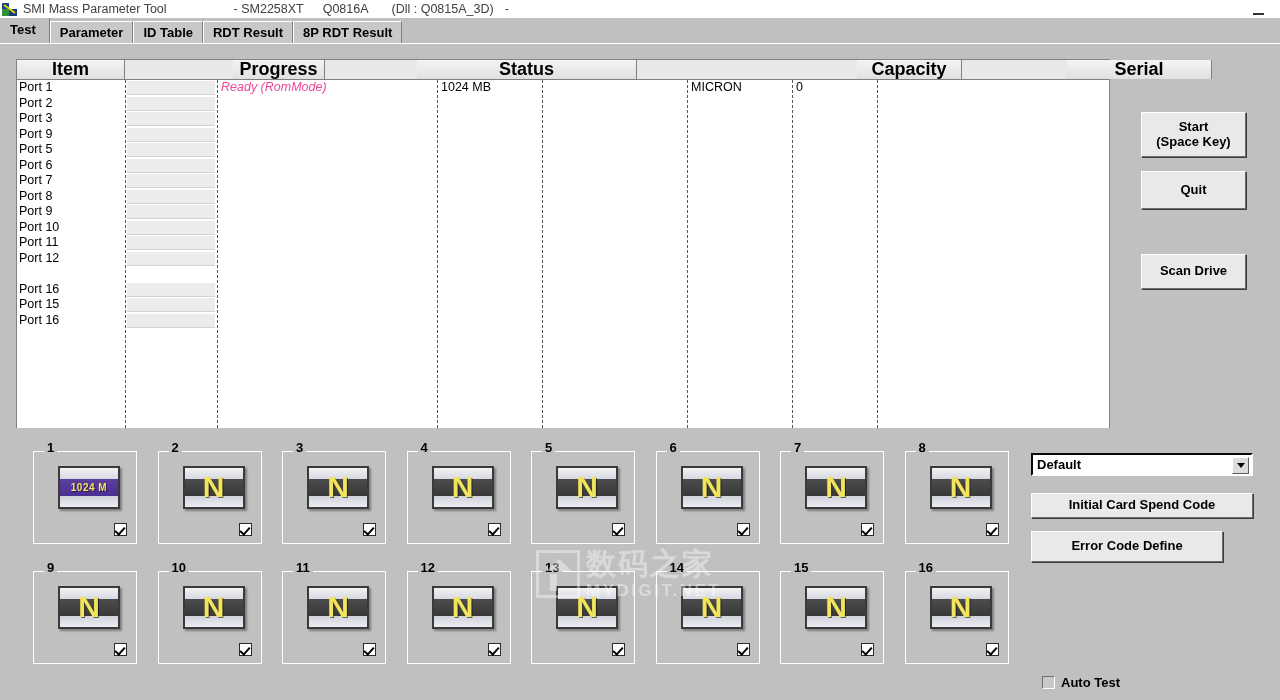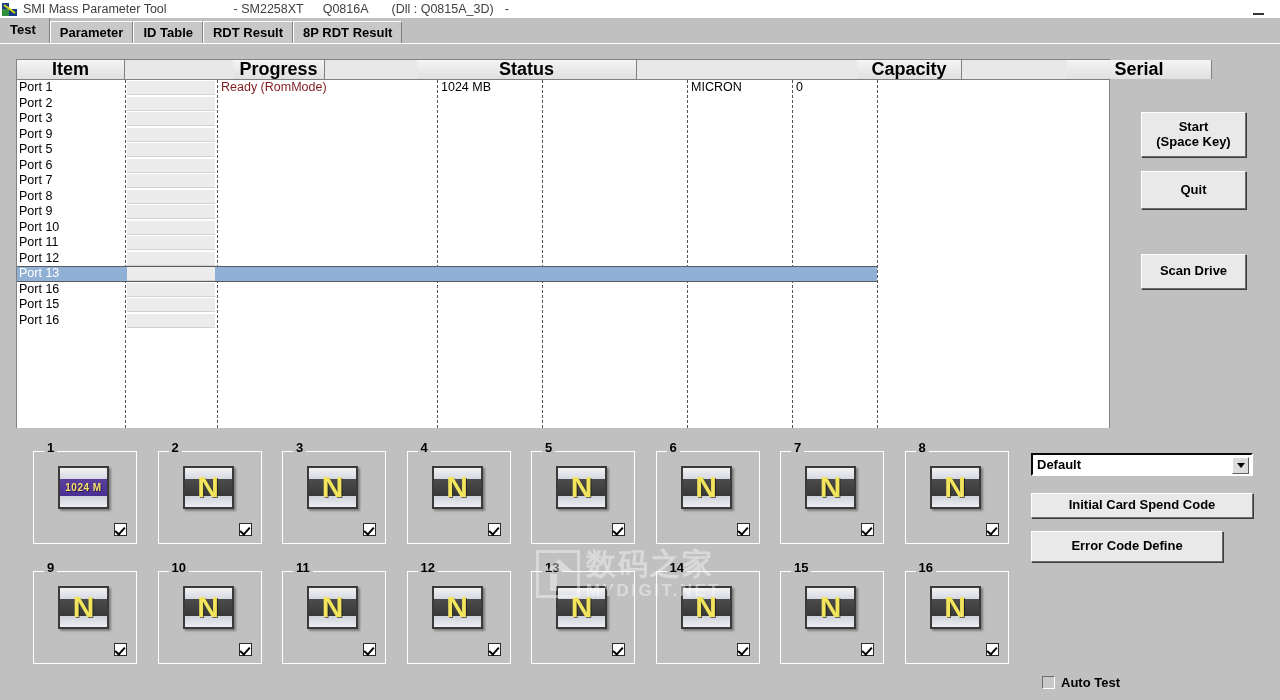--- a/index.html
+++ b/index.html
@@ -141,23 +141,24 @@
     border-bottom: 1px solid #d2d2d2;
   }
   .cell-text {
     position: absolute; top: 0;
     font-size: 12.5px; color: #000; line-height: 15.5px;
     white-space: nowrap;
     font-family: "Liberation Sans", sans-serif;
   }
   .cell-status {
     position: absolute; top: 0;
-    font-size: 12.5px; color: #7f1d1d; line-height: 15.5px;
+    font-size: 12.5px; color: #ec4899; line-height: 15.5px;
     white-space: nowrap;
     font-family: "Liberation Sans", sans-serif;
+    font-style: italic;
   }
   .row.selected .sel-bg {
     position: absolute; left: 0; top: 0;
     height: 15.5px;
     background: #91b0d5;
     border-top: 1px solid #5a5a5a;
     border-bottom: 1px solid #5a5a5a;
     box-sizing: border-box;
   }
   .row.selected .cell-item {
@@ -203,21 +204,21 @@
     font-size: 13px; font-weight: bold; color: #000;
     font-family: "Liberation Sans", sans-serif;
     line-height: 13px;
   }
   .tile-icon {
     position: absolute; left: 22px; top: 12px;
     width: 57px; height: 49px;
   }
   .dev {
     position: absolute; left: 2px; top: 2px;
-    width: 51px; height: 43px;
+    width: 62px; height: 43px;
     border: 2px solid #3a3a3a;
     box-sizing: border-box;
     box-shadow: 2px 2px 2px rgba(0,0,0,0.35);
     background: linear-gradient(#f2f2f4 0%, #d7d9e2 28%, #bfc1cc 30%, #9ea1ad 70%, #d0d2da 72%, #eceef3 100%);
     overflow: hidden;
   }
   .dev-band {
     position: absolute; left: 0; right: 0; top: 27%; height: 46%;
     display: flex; align-items: center; justify-content: center;
   }
@@ -514,30 +515,20 @@
         </div>
         <div class="row" style="top: 170.5px;">
           <div class="cell-progress" style="left: 110px; width: 88px;"></div>
           <div class="cell-item">Port 12</div>
           <div class="cell-status" style="left: 204px;"></div>
           <div class="cell-text" style="left: 424px;"></div>
           <div class="cell-text" style="left: 529px;"></div>
           <div class="cell-text" style="left: 674px;"></div>
           <div class="cell-text" style="left: 779px;"></div>
         </div>
-        <div class="row selected" style="top: 186px;">
-          <div class="sel-bg" style="width: 860px;"></div>
-          <div class="cell-progress" style="left: 110px; width: 88px;"></div>
-          <div class="cell-item">Port 13</div>
-          <div class="cell-status" style="left: 204px;"></div>
-          <div class="cell-text" style="left: 424px;"></div>
-          <div class="cell-text" style="left: 529px;"></div>
-          <div class="cell-text" style="left: 674px;"></div>
-          <div class="cell-text" style="left: 779px;"></div>
-        </div>
         <div class="row" style="top: 201.5px;">
           <div class="cell-progress" style="left: 110px; width: 88px;"></div>
           <div class="cell-item">Port 16</div>
           <div class="cell-status" style="left: 204px;"></div>
           <div class="cell-text" style="left: 424px;"></div>
           <div class="cell-text" style="left: 529px;"></div>
           <div class="cell-text" style="left: 674px;"></div>
           <div class="cell-text" style="left: 779px;"></div>
         </div>
         <div class="row" style="top: 217px;">

